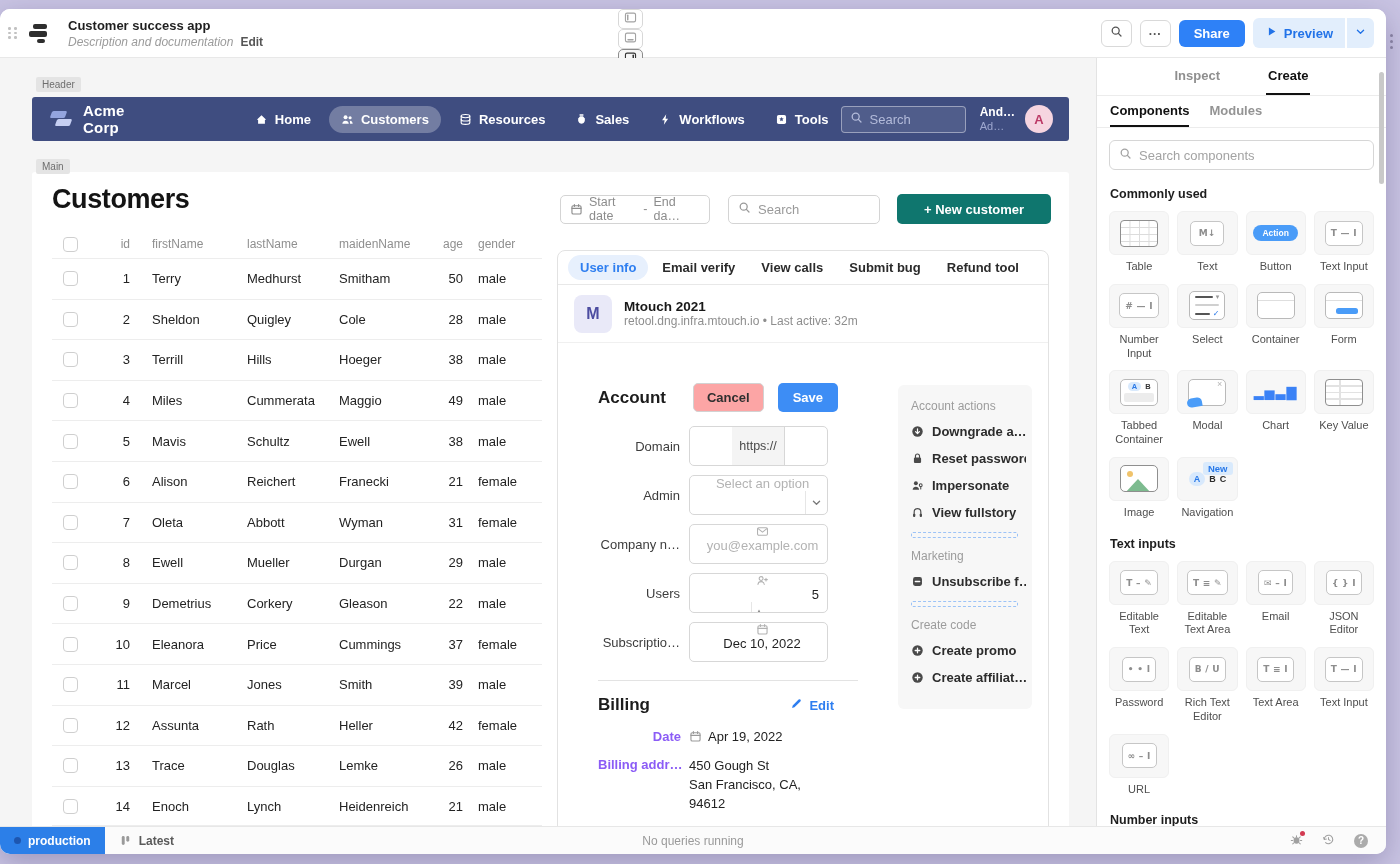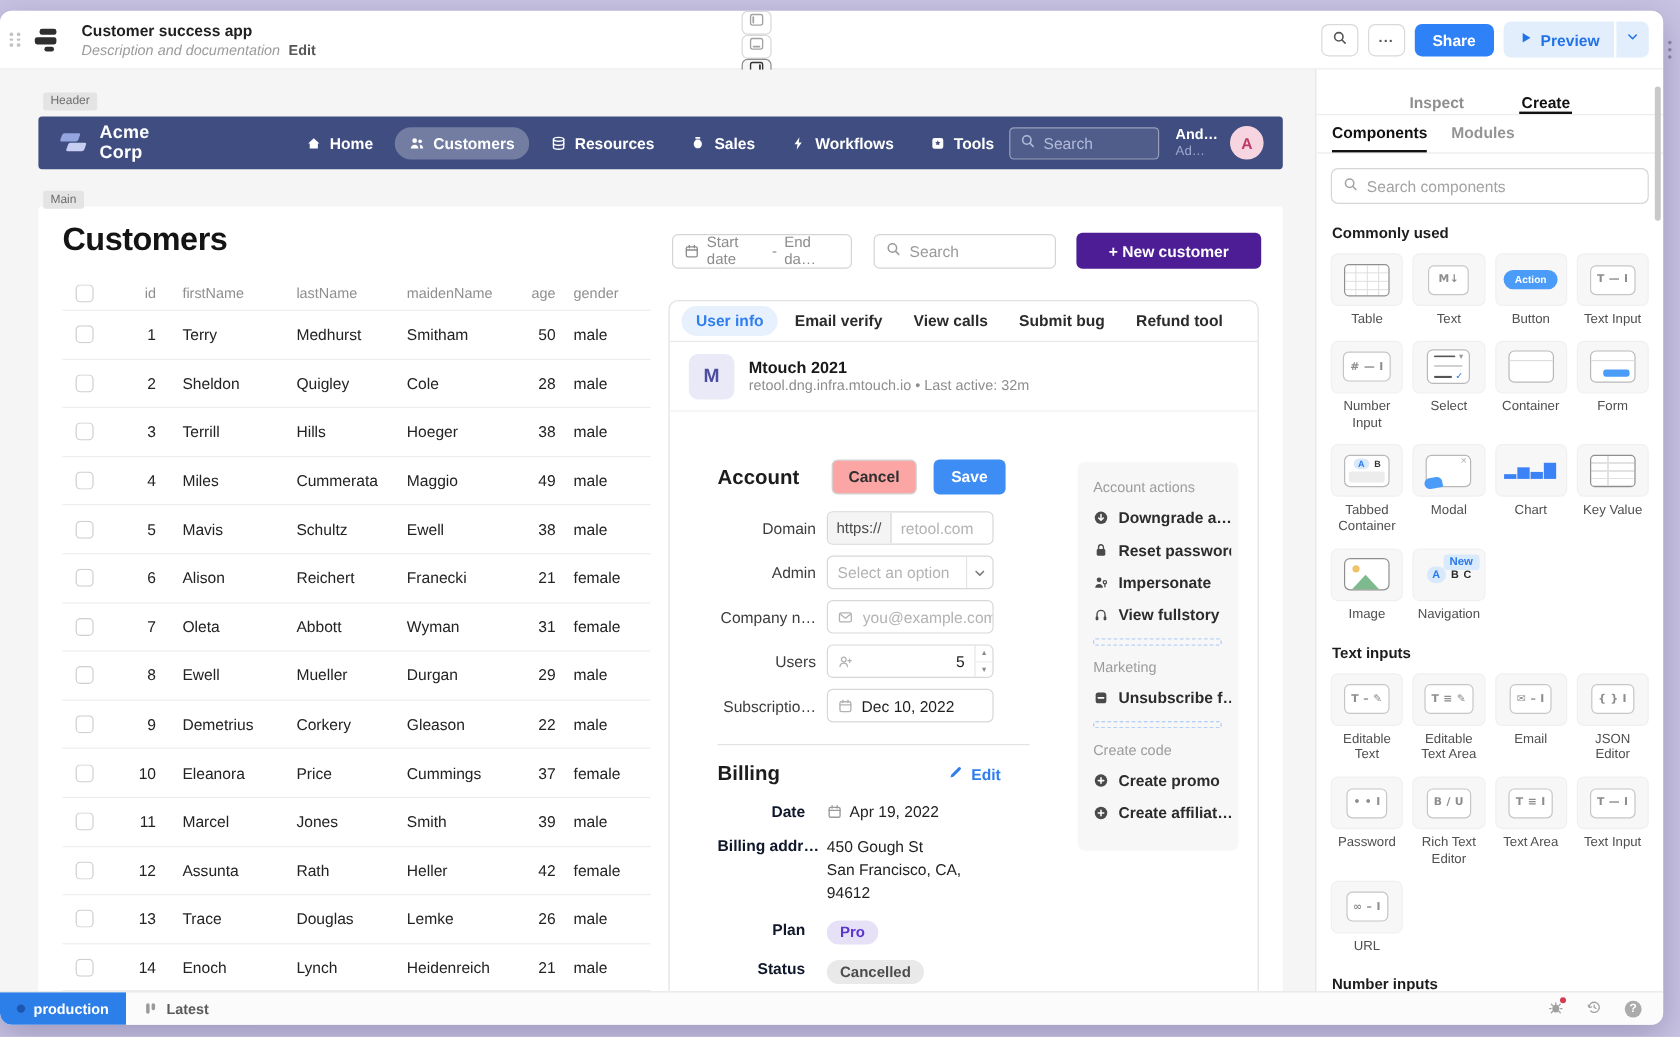--- a/index.html
+++ b/index.html
@@ -82,21 +82,21 @@
   
   .main { position:absolute; left:32px; top:114px; width:1037px; height:663px; background:#fff;
           border-radius:3px 3px 0 0; overflow:hidden; }
   .page-title { position:absolute; left:20px; top:12px; font-size:27px; font-weight:800; color:#141414; letter-spacing:-.4px; }
   .filter-row { position:absolute; right:18px; top:22px; display:flex; align-items:center; }
   .date-box { width:150px; height:29px; border:1px solid #d4d4d4; border-radius:5px; background:#fff;
               display:flex; align-items:center; gap:6px; padding:0 9px; color:#8c8c8c; font-size:12.5px; }
   .date-box .di { color:#8c8c8c; display:flex; }
   .srch-box { width:152px; height:29px; border:1px solid #d4d4d4; border-radius:5px; background:#fff;
               display:flex; align-items:center; gap:7px; padding:0 9px; color:#9a9a9a; font-size:13px; margin-left:18px; }
-  .new-btn { width:154px; height:30px; background:#4c1d95; color:#fff; border:none; border-radius:5px;
+  .new-btn { width:154px; height:30px; background:#0f766e; color:#fff; border:none; border-radius:5px;
              font-size:13px; font-weight:600; margin-left:17px; }
 
   
   .dtable { position:absolute; left:20px; top:58px; width:490px; }
   .t-row, .t-head { display:grid; grid-template-columns:36px 48px 95px 92px 100px 40px 79px; align-items:center; }
   .t-head { height:28px; color:#8f8f8f; font-size:12px; }
   .t-row { height:40.6px; border-top:1px solid #ededed; font-size:13px; color:#232323; }
   .dtable .last { border-bottom:1px solid #ededed; }
   .cell { overflow:hidden; white-space:nowrap; }
   .cb-cell { display:flex; justify-content:center; }
@@ -122,60 +122,60 @@
   .acct-head { display:flex; align-items:center; width:240px; }
   .acct-title { font-size:17px; font-weight:800; color:#1c1c1c; }
   .btn-cancel { margin-left:auto; padding:6px 13px; border:1px solid #d2d2d2; border-radius:5px; background:#fca5a5;
                 font-size:13px; font-weight:600; color:#2f2f2f; }
   .btn-save { margin-left:14px; padding:7px 15px; border:none; border-radius:5px; background:#3d8df5;
               color:#fff; font-size:13px; font-weight:600; }
   .fields { margin-top:14px; }
   .field-row { display:flex; align-items:center; margin-bottom:9px; }
   .f-label { width:91px; text-align:right; font-size:13px; color:#3d3d3d; padding-right:9px;
              white-space:nowrap; overflow:hidden; }
-  .f-ctl { width:139px; height:28px; border:1px solid #d7d7d7; border-radius:5px; background:#fff;
-           display:flex; align-items:center; font-size:13px; color:#b3b3b3; overflow:hidden; }
+  .f-ctl { width:139px; height:40px; border:1px solid #d7d7d7; border-radius:5px; background:#fff;
+           display:flex; align-items:center; font-size:13px; color:#b3b3b3; overflow:hidden;flex-direction:column; }
   .f-prefix { background:#f4f4f4; border-right:1px solid #d7d7d7; height:100%; display:flex; align-items:center;
               padding:0 7px; color:#4a4a4a; font-size:12.5px; flex:none; }
   .f-ph { padding-left:8px; white-space:nowrap; }
   .sel-caret { margin-left:auto; border-left:1px solid #e6e6e6; height:100%; width:22px; display:flex;
                align-items:center; justify-content:center; color:#7a7a7a; }
   .f-ic { display:flex; color:#b2b2b2; margin:0 0 0 8px; }
   .f-val { margin-left:auto; color:#1f1f1f; padding-right:8px; }
   .f-date-val { color:#1f1f1f; padding-left:7px; }
   .stepper { width:15px; height:100%; border-left:1px solid #e6e6e6; display:flex; flex-direction:column; flex:none; }
   .stepper i { flex:1; display:flex; align-items:center; justify-content:center; font-size:7px; color:#8a8a8a; font-style:normal; }
   .stepper i:first-child { border-bottom:1px solid #eee; }
   .divider { width:260px; border-top:1px solid #e3e3e3; margin:18px 0 14px; }
 
   .bill-head { display:flex; align-items:center; width:236px; margin-bottom:14px; }
   .bill-title { font-size:17px; font-weight:800; color:#1c1c1c; }
   .edit-link { margin-left:auto; display:flex; align-items:center; gap:6px; color:#2e7ef0; font-size:13px; font-weight:600; }
   .b-row { display:flex; margin-bottom:13px; }
-  .b-label { width:91px; text-align:right; font-size:13px; font-weight:600; color:#0f172a; padding-right:18px;
+  .b-label { width:91px; text-align:right; font-size:13px; font-weight:600; color:#8b5cf6; padding-right:8px;
              white-space:nowrap; overflow:hidden; flex:none; }
   .b-value { display:flex; align-items:flex-start; gap:6px; font-size:13px; color:#222; }
   .b-ic { display:flex; color:#9a9a9a; margin-top:1px; }
   .pre { white-space:pre-line; line-height:1.45; }
   .pill { font-size:12.5px; font-weight:600; padding:3px 11px; border-radius:12px; }
   .pill-purple { background:#e7e1f8; color:#5a36c9; }
   .pill-gray { background:#e9e9e9; color:#4c4c4c; }
 
   .actions-panel { position:absolute; left:340px; top:42px; width:134px; background:#f7f7f7;
                    border-radius:6px; padding:12px 6px 12px 13px; }
   .ag-label { font-size:12px; color:#9c9c9c; margin:2px 0 11px; }
   .ag-item { display:flex; align-items:center; gap:8px; font-size:13px; font-weight:600; color:#2c2c2c;
              margin-bottom:12px; white-space:nowrap; overflow:hidden; }
   .ag-item .ai { display:flex; color:#4a4a4a; flex:none; }
   .drop-ind { height:6px; border:1.5px dashed #9cc3f7; border-radius:2px; margin:2px 8px 11px 0; }
 
   
   .inspector { position:absolute; left:1096px; top:49px; width:290px; height:777px; background:#fff;
                border-left:1px solid #e3e3e3; overflow:hidden; }
-  .insp-tabs { height:38px; border-bottom:1px solid #ececec; display:flex; justify-content:center; gap:44px;align-items:flex-end; }
+  .insp-tabs { height:38px; border-bottom:1px solid #ececec; display:flex; justify-content:center; gap:44px; }
   .insp-tab { font-size:13px; font-weight:600; color:#8f8f8f; display:flex; align-items:center;
               border-bottom:2px solid transparent; padding:0 2px; }
   .insp-tab.active { color:#111; font-weight:700; border-bottom-color:#111; }
   .sub-tabs { height:32px; border-bottom:1px solid #ececec; display:flex; gap:20px; padding-left:13px; }
   .sub-tab { font-size:13px; font-weight:600; color:#949494; display:flex; align-items:center;
              border-bottom:2px solid transparent; }
   .sub-tab.active { color:#111; font-weight:700; border-bottom-color:#111; }
   .comp-search { margin:12px; height:30px; border:1px solid #d6d6d6; border-radius:6px; display:flex;
                  align-items:center; gap:7px; padding:0 9px; color:#a3a3a3; font-size:13px; }
   .sec-title { margin:17px 13px 10px; font-size:12.5px; font-weight:700; color:#1d1d1d; }
@@ -1065,20 +1065,21 @@
       </div>
       <div class="ver-seg">
         <span class="vi">
             <svg width="13" height="13" viewBox="0 0 16 16" fill="none" stroke="currentColor" stroke-width="1.6" stroke-linecap="round" stroke-linejoin="round">
               <rect x="3.4" y="2.6" width="3.6" height="10.8" rx="1.8" fill="currentColor" stroke="none"></rect>
               <rect x="9" y="2.6" width="3.6" height="7" rx="1.8" fill="currentColor" stroke="none"></rect>
             </svg>
           </span>
         <span>Latest</span>
       </div>
+      <div class="sb-center">No queries running</div>
       <div class="sb-right">
         <span class="sb-ic">
             <span><svg width="13" height="13" viewBox="0 0 16 16" fill="none" stroke="currentColor" stroke-width="1.6" stroke-linecap="round" stroke-linejoin="round">
                 <ellipse cx="8" cy="9.2" rx="3.6" ry="4" fill="currentColor" stroke="none"></ellipse>
                 <path d="M8 5.2V3.4M4.9 6.2 3.4 4.7M11.1 6.2l1.5-1.5M3.2 9.2H1.6M14.4 9.2h-1.6M4.9 12l-1.5 1.5M11.1 12l1.5 1.5" stroke-width="1.3"></path>
               </svg></span>
             <i class="reddot"></i>
           </span>
         <span class="sb-ic">
             <span><svg width="13" height="13" viewBox="0 0 16 16" fill="none" stroke="currentColor" stroke-width="1.3" stroke-linecap="round" stroke-linejoin="round">

